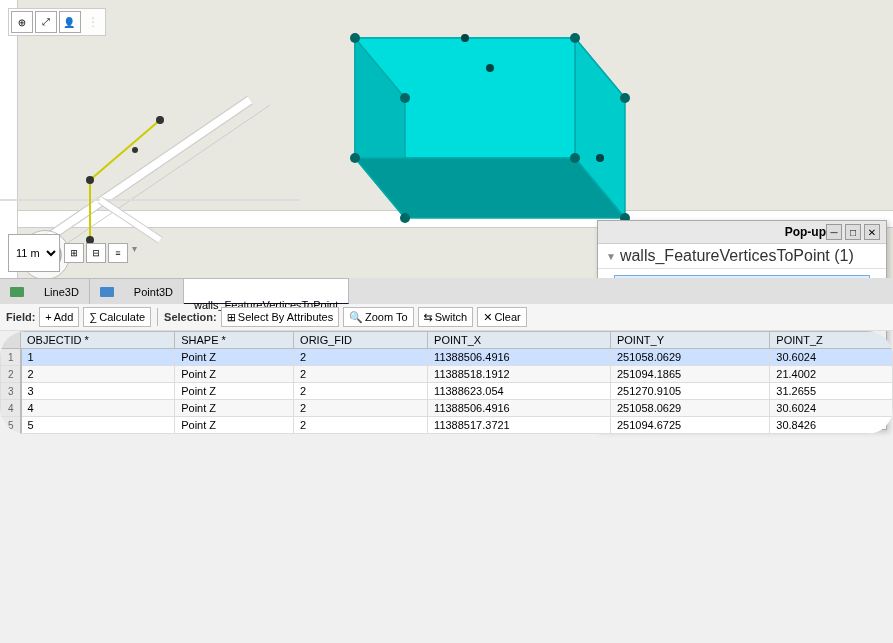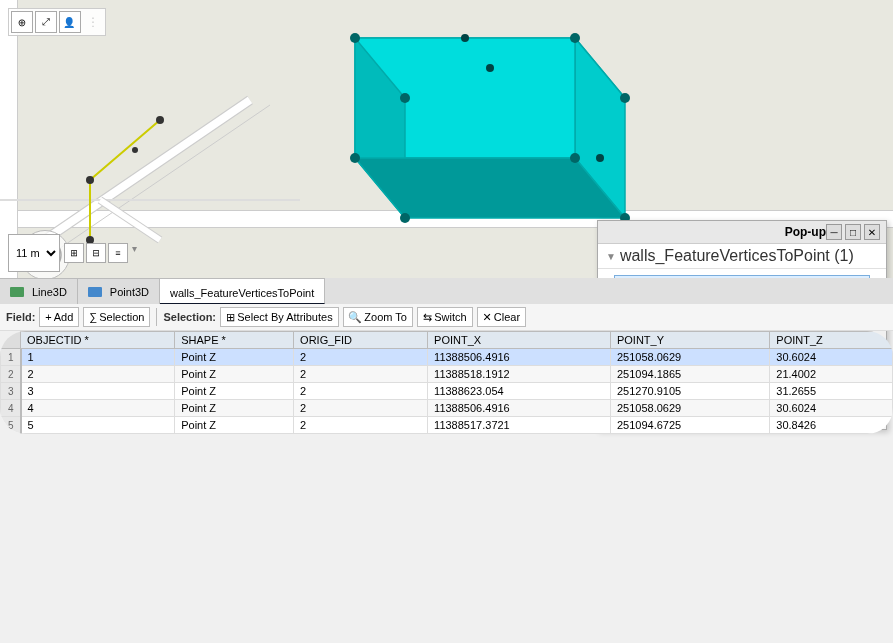--- a/index.html
+++ b/index.html
@@ -65,21 +65,21 @@
       font-size: 9px;
       display: flex; align-items: center; justify-content: center;
     }
     .tabs-row {
       display: flex;
       align-items: stretch;
       background: #e0e0e0;
       height: 26px;
     }
     .tab {
-      display: flex; align-items: center; gap: 8px;
+      display: flex; align-items: center; gap: 20px;
       padding: 0 10px;
       border-right: 1px solid #bbb;
       border-top: 1px solid #bbb;
       background: #ddd;
       cursor: pointer;
       font-size: 11px;
       height: 26px;
     }
     .tab.active {
       background: white;
@@ -341,21 +341,21 @@
   </div>
 
   <div class="attr-toolbar">
     <span class="attr-toolbar-label">Field:</span>
     <button class="attr-btn">
       <span>+</span>
       <span>Add</span>
     </button>
     <button class="attr-btn">
       <span>∑</span>
-      <span>Selection</span>
+      <span>Calculate</span>
     </button>
     <div class="separator"></div>
     <span class="attr-toolbar-label">Selection:</span>
     <button class="attr-btn">
       <span>⊞</span>
       <span>Select By Attributes</span>
     </button>
     <button class="attr-btn">
       <span>🔍</span>
       <span>Zoom To</span>

